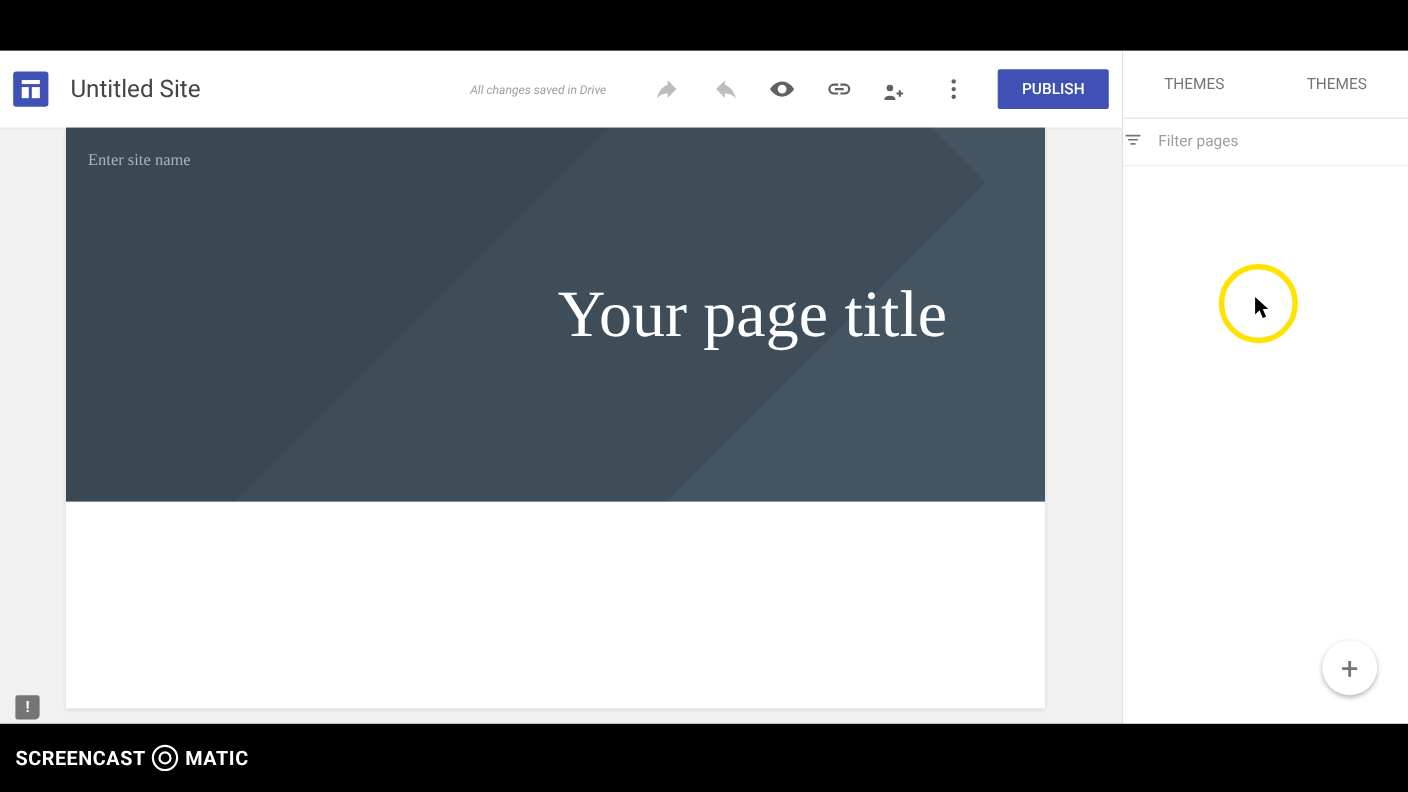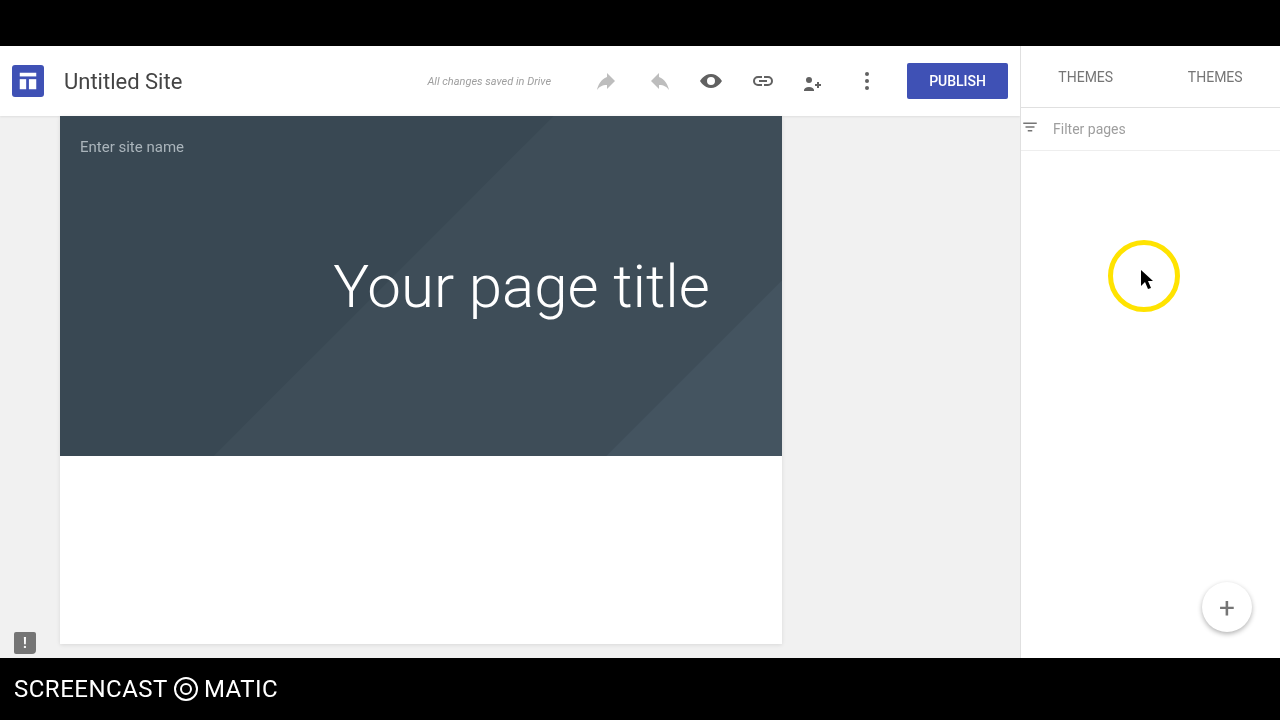--- a/index.html
+++ b/index.html
@@ -32,22 +32,22 @@
     justify-content: center;
     padding-left: 14px;
   }
   .recorded-with {
     font-size: 11px;
     font-weight: 700;
     letter-spacing: 0.5px;
     margin-bottom: 4px;
   }
   .som {
-    font-size: 24px;
-    font-weight: 400;
+    font-size: 18px;
+    font-weight: 700;
     display: flex;
     align-items: center;
     gap: 6px;
     letter-spacing: 0.5px;
   }
   .som .circ {
     width: 24px; height: 24px;
     border: 2px solid #fff;
     border-radius: 50%;
     display: inline-flex;
@@ -209,24 +209,25 @@
     font-size: 28px;
     color: #757575;
     cursor: pointer;
   }
 
   
   .canvas {
     position: absolute;
     top: 116px;
     left: 60px;
-    width: 722px;
+    width: 890px;
     height: 528px;
     background: #fff;
     box-shadow: 0 1px 4px rgba(0,0,0,0.1);
+    font-family: Liberation Serif, serif;
   }
   .hero {
     height: 340px;
     background: #3e4f5b;
     position: relative;
     overflow: hidden;
   }
   .hero::before {
     content: '';
     position: absolute;

